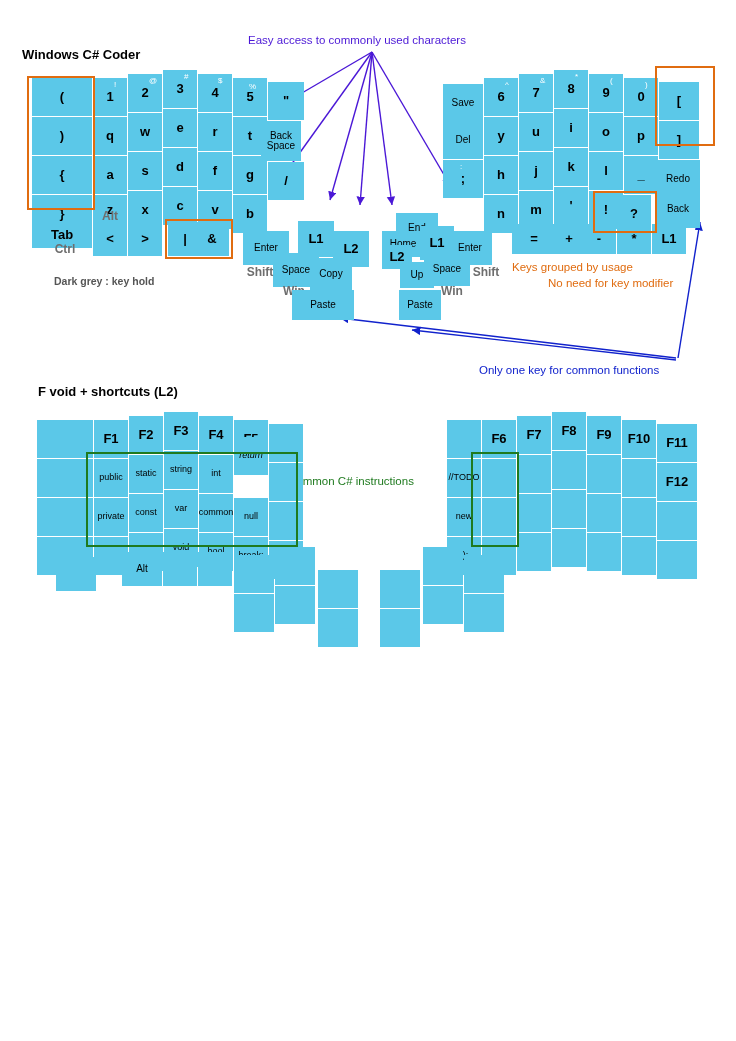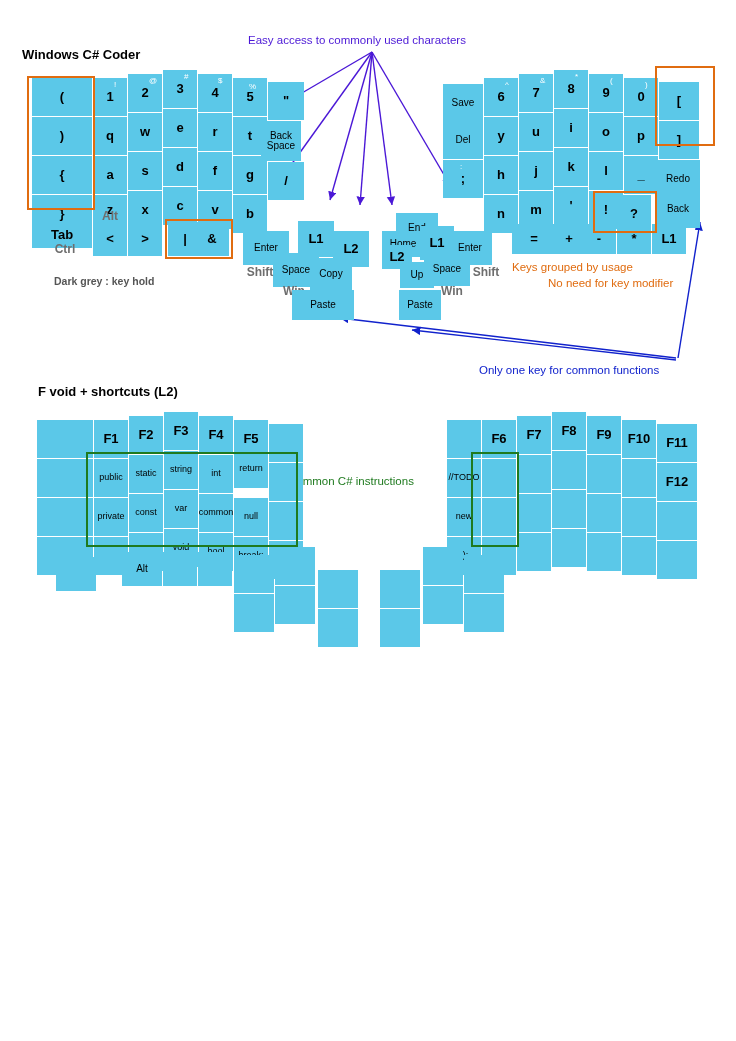--- a/index.html
+++ b/index.html
@@ -182,21 +182,21 @@
       <div class="key" style="left: 129px; top: 533px; width: 34px; height: 38px;"></div>
       <div class="key b" style="left: 164px; top: 412px; width: 34px; height: 38px;">F3</div>
       <div class="key tiny" style="left: 164px; top: 451px; width: 34px; height: 38px;">string</div>
       <div class="key tiny" style="left: 164px; top: 490px; width: 34px; height: 38px;">var</div>
       <div class="key tiny" style="left: 164px; top: 529px; width: 34px; height: 38px;">void</div>
       <div class="key b" style="left: 199px; top: 416px; width: 34px; height: 38px;">F4</div>
       <div class="key tiny" style="left: 199px; top: 455px; width: 34px; height: 38px; text-align: right;">int</div>
       <div class="key tiny" style="left: 199px; top: 494px; width: 34px; height: 38px;">common</div>
       <div class="key tiny" style="left: 199px; top: 533px; width: 34px; height: 38px;">bool</div>
       <div class="key b" style="left: 234px; top: 420px; width: 34px; height: 38px;">F5</div>
-      <div class="key tiny" style="left: 234px; top: 450px; width: 34px; height: 38px;">return</div>
+      <div class="key tiny" style="left: 234px; top: 437px; width: 34px; height: 38px; font-style: italic;">return</div>
       <div class="key tiny" style="left: 234px; top: 498px; width: 34px; height: 38px;">null</div>
       <div class="key tiny" style="left: 234px; top: 537px; width: 34px; height: 38px;">break;</div>
       <div class="key" style="left: 269px; top: 424px; width: 34px; height: 38px;"></div>
       <div class="key" style="left: 269px; top: 463px; width: 34px; height: 38px;"></div>
       <div class="key" style="left: 269px; top: 502px; width: 34px; height: 38px;"></div>
       <div class="key" style="left: 269px; top: 541px; width: 34px; height: 38px;"></div>
       <div class="key" style="left: 56px; top: 557px; width: 40px; height: 34px;"></div>
       <div class="key small" style="left: 122px; top: 552px; width: 40px; height: 34px;">Alt</div>
       <div class="key" style="left: 163px; top: 552px; width: 34px; height: 34px;"></div>
       <div class="key" style="left: 198px; top: 552px; width: 34px; height: 34px;"></div>

